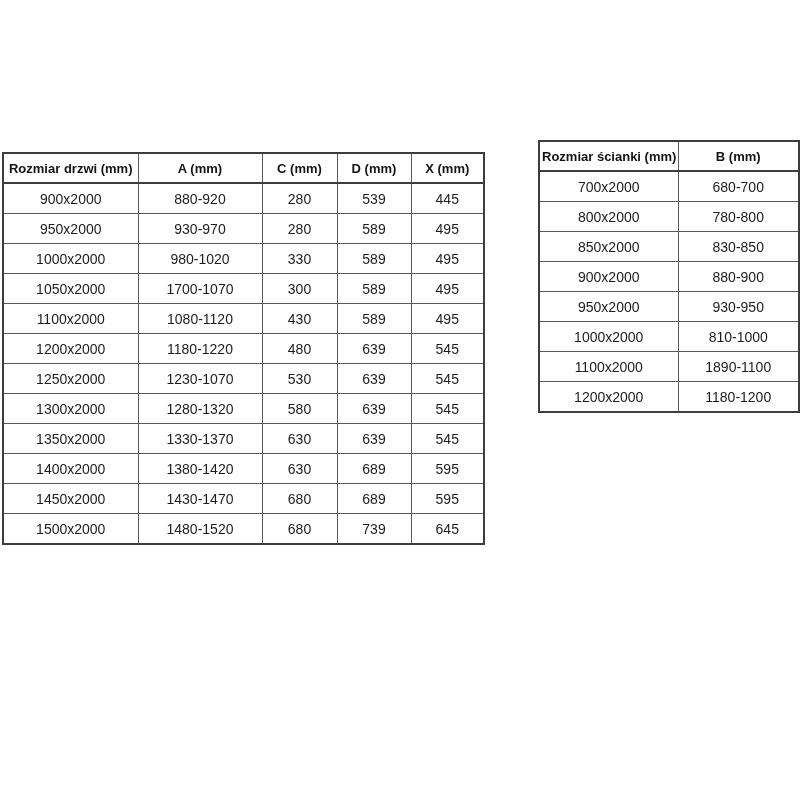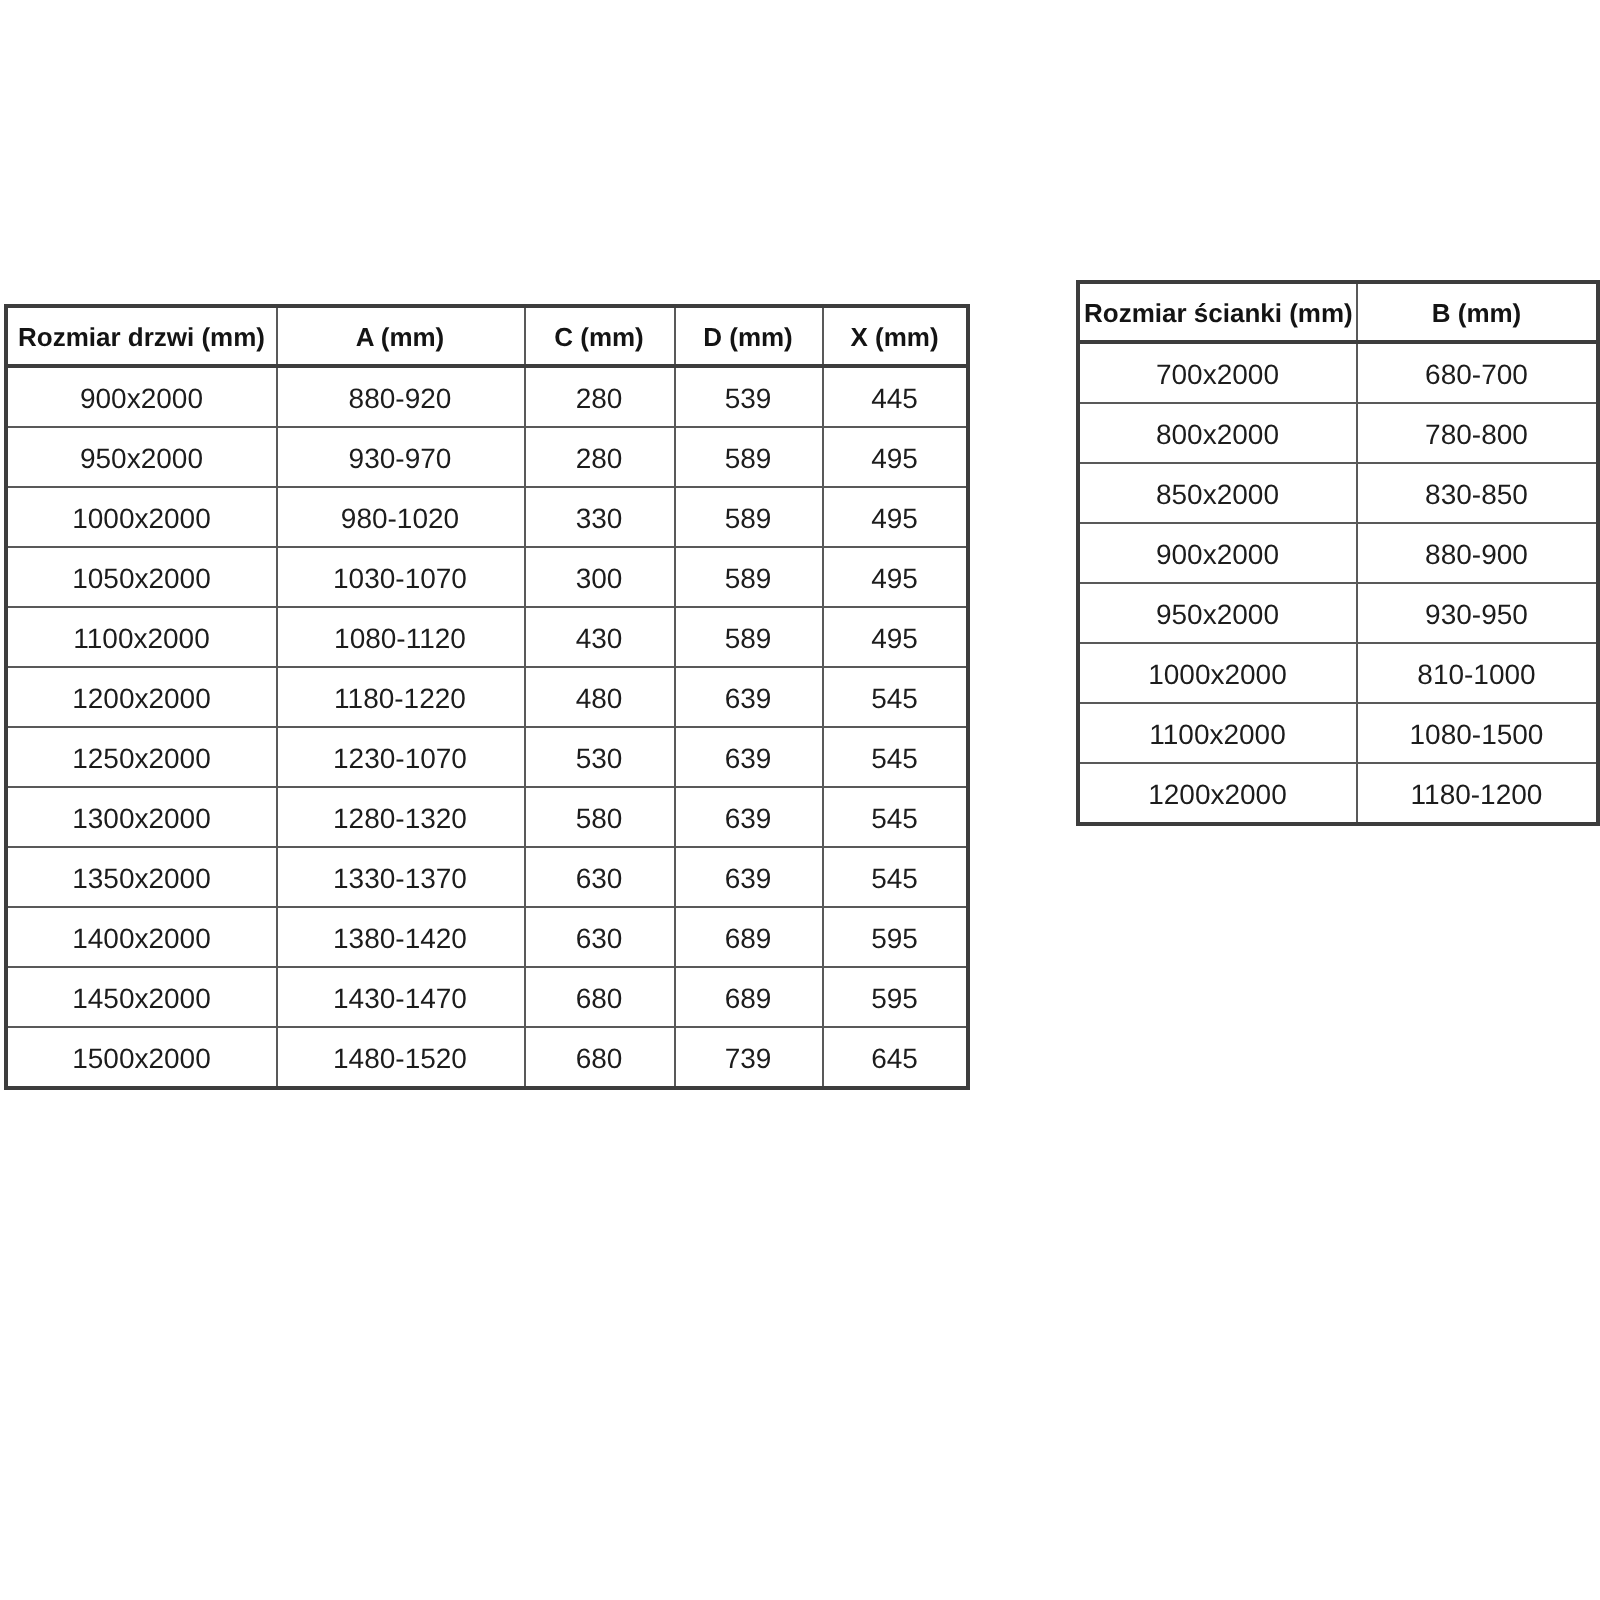--- a/index.html
+++ b/index.html
@@ -99,21 +99,21 @@
         </tr>
         <tr>
           <td>1000x2000</td>
           <td>980-1020</td>
           <td>330</td>
           <td>589</td>
           <td>495</td>
         </tr>
         <tr>
           <td>1050x2000</td>
-          <td>1030-1070</td>
+          <td>1700-1070</td>
           <td>300</td>
           <td>589</td>
           <td>495</td>
         </tr>
         <tr>
           <td>1100x2000</td>
           <td>1080-1120</td>
           <td>430</td>
           <td>589</td>
           <td>495</td>
@@ -203,21 +203,21 @@
         <tr>
           <td>950x2000</td>
           <td>930-950</td>
         </tr>
         <tr>
           <td>1000x2000</td>
           <td>810-1000</td>
         </tr>
         <tr>
           <td>1100x2000</td>
-          <td>1080-1500</td>
+          <td>1890-1100</td>
         </tr>
         <tr>
           <td>1200x2000</td>
           <td>1180-1200</td>
         </tr>
       </tbody>
     </table>
 </div>
 
 </body></html>

